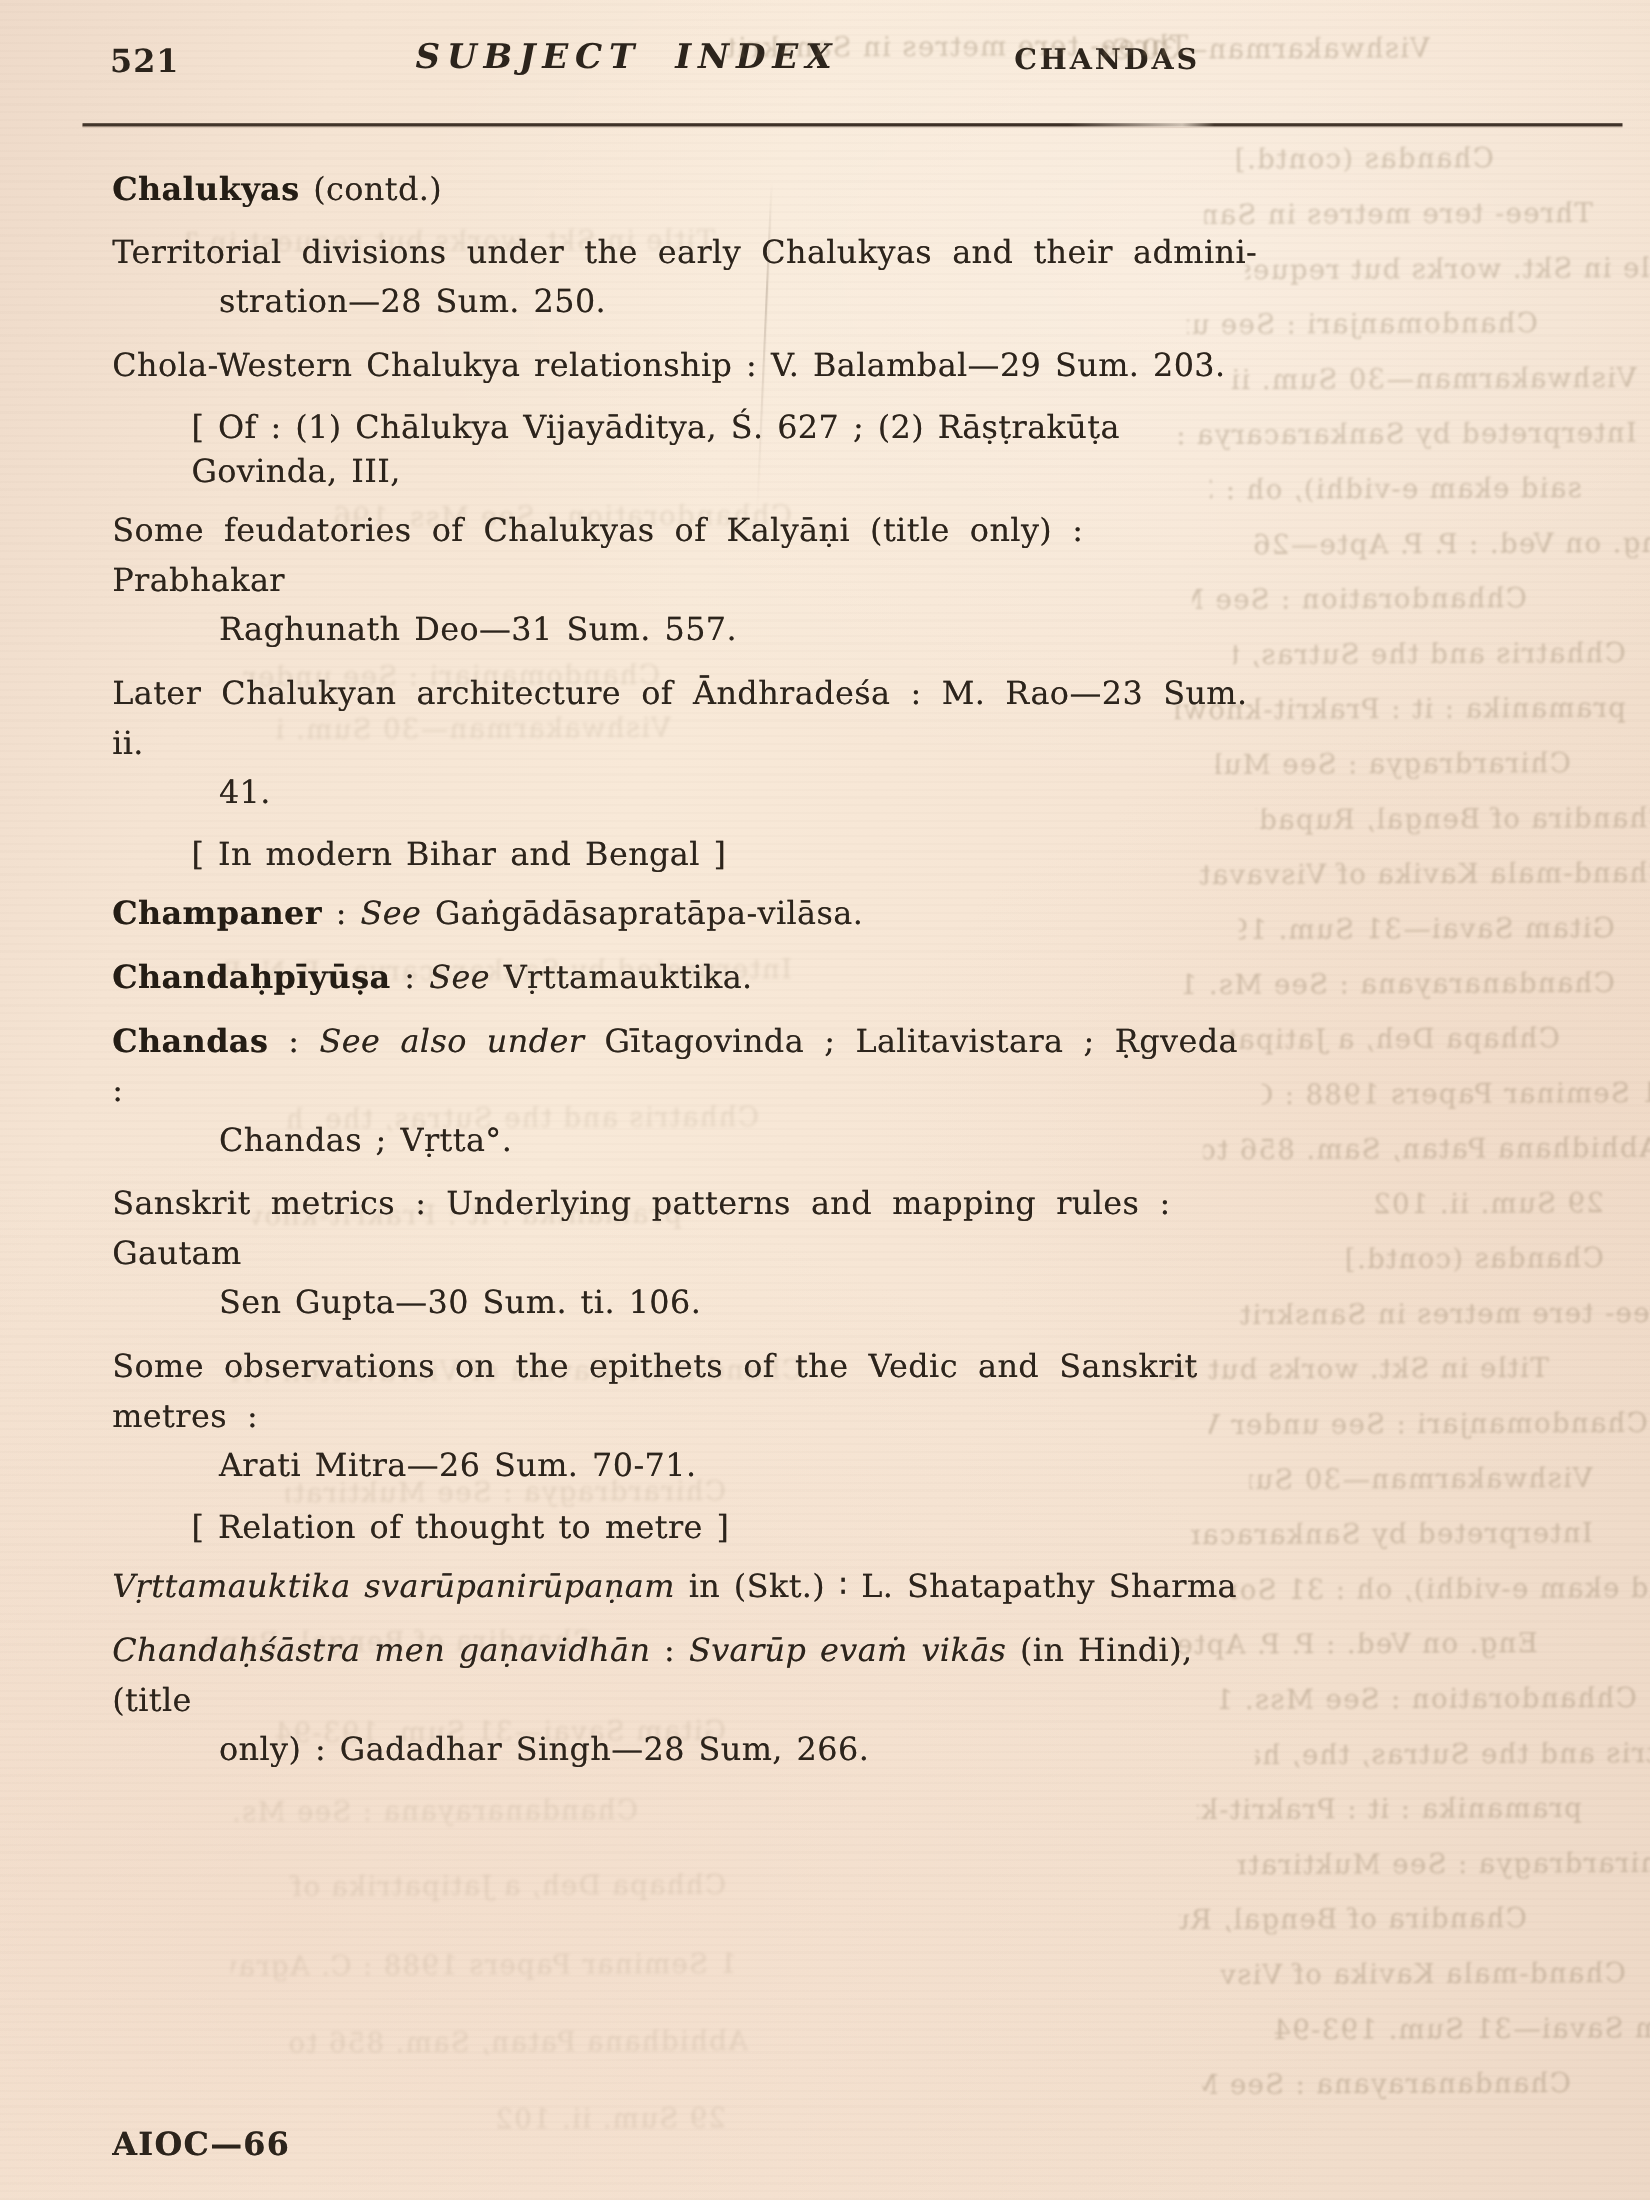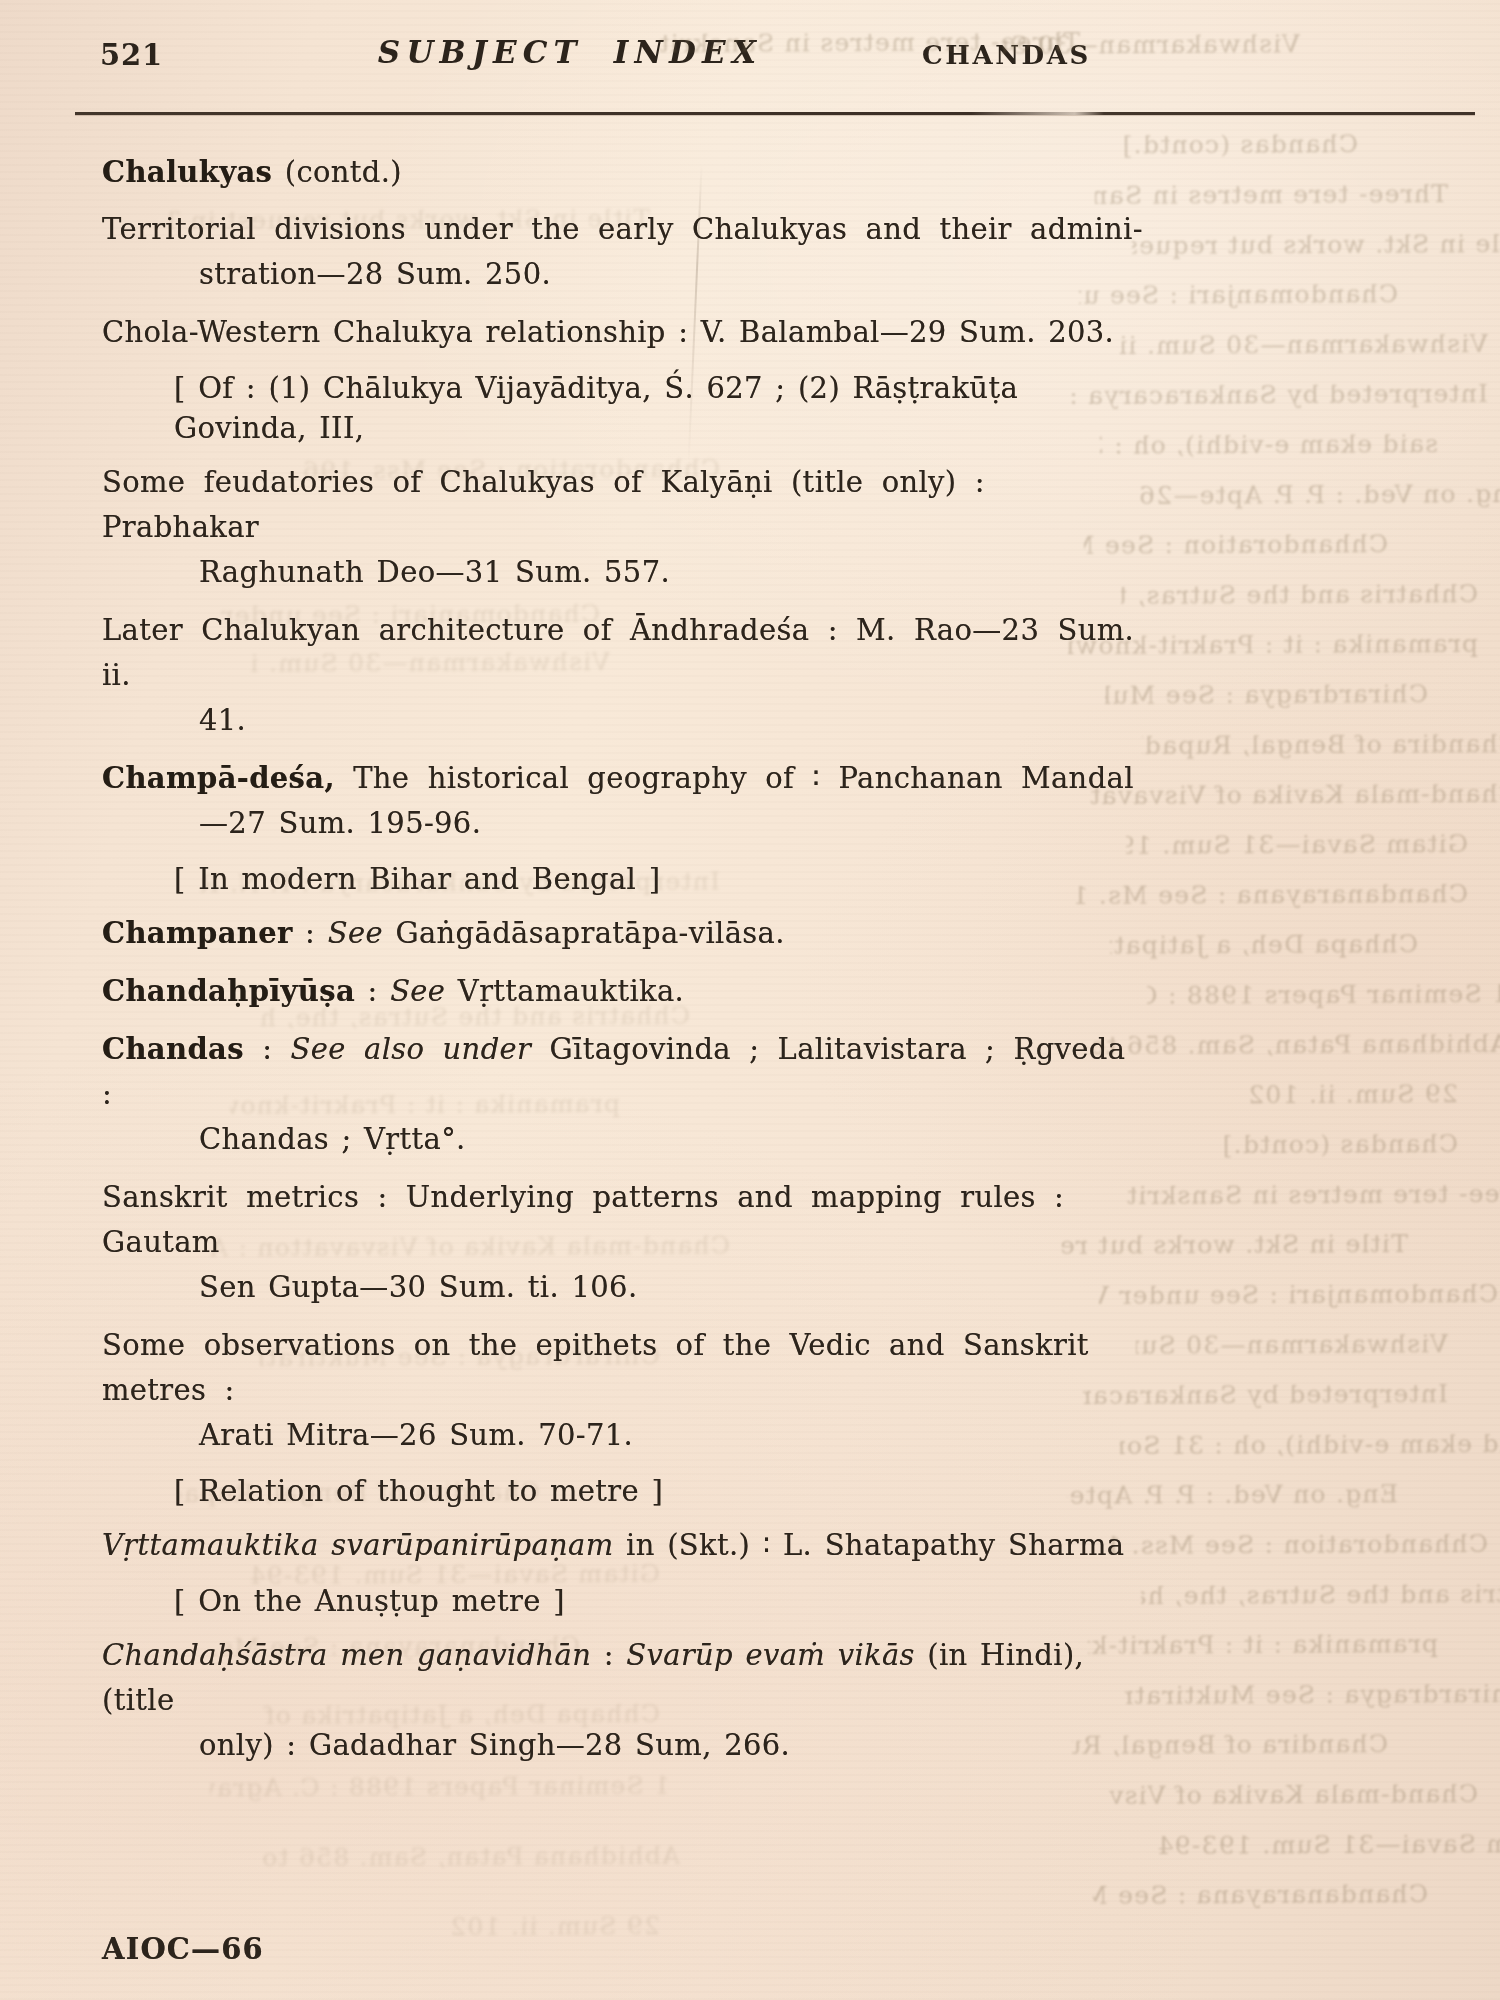--- a/index.html
+++ b/index.html
@@ -137,24 +137,20 @@
         <span class="line ind1"><span>[ Of :  (1) Chālukya Vijayāditya, Ś. 627 ;  (2) Rāṣṭrakūṭa Govinda, III,</span></span>
       </p>
       <p class="entry">
         <span class="line ind0 spread"><span>Some feudatories of Chalukyas of Kalyāṇi (title only) :  Prabhakar</span></span>
         <span class="line ind1"><span>Raghunath Deo—31 Sum. 557.</span></span>
       </p>
       <p class="entry">
         <span class="line ind0 spread"><span>Later Chalukyan architecture of Āndhradeśa :  M. Rao—23 Sum. ii.</span></span>
         <span class="line ind1"><span>41.</span></span>
       </p>
-      <p class="entry">
-        <span class="line ind0 spread"><span class="b">Champā-deśa,</span><span>  The historical geography of ∶  Panchanan Mandal</span></span>
-        <span class="line ind1"><span>—27 Sum. 195-96.</span></span>
-      </p>
       <p class="entry note">
         <span class="line ind1"><span>[ In modern Bihar and Bengal ]</span></span>
       </p>
       <p class="entry">
         <span class="line ind0"><span class="b">Champaner</span><span> : </span><span class="i">See</span><span> Gaṅgādāsapratāpa-vilāsa.</span></span>
       </p>
       <p class="entry">
         <span class="line ind0"><span class="b">Chandaḥpīyūṣa</span><span> : </span><span class="i">See</span><span> Vṛttamauktika.</span></span>
       </p>
       <p class="entry">
@@ -168,23 +164,20 @@
       <p class="entry">
         <span class="line ind0 spread"><span>Some observations on the  epithets of the Vedic and Sanskrit metres :</span></span>
         <span class="line ind1"><span>Arati Mitra—26 Sum. 70-71.</span></span>
       </p>
       <p class="entry note">
         <span class="line ind1"><span>[ Relation of thought to metre ]</span></span>
       </p>
       <p class="entry">
         <span class="line ind0"><span class="i">Vṛttamauktika svarūpanirūpaṇam</span><span> in (Skt.) ∶  L. Shatapathy Sharma</span></span>
       </p>
-      <p class="entry note">
-        <span class="line ind1"><span>[ On the Anuṣṭup metre ]</span></span>
-      </p>
       <p class="entry">
         <span class="line ind0"><span class="i">Chandaḥśāstra men gaṇavidhān</span><span> :  </span><span class="i">Svarūp evaṁ vikās</span><span>  (in Hindi),  (title</span></span>
         <span class="line ind1"><span>only) : Gadadhar Singh—28 Sum, 266.</span></span>
       </p>
     </div>
 
   <div id="footer">AIOC—66</div>
 </div>
 
 </body></html>

